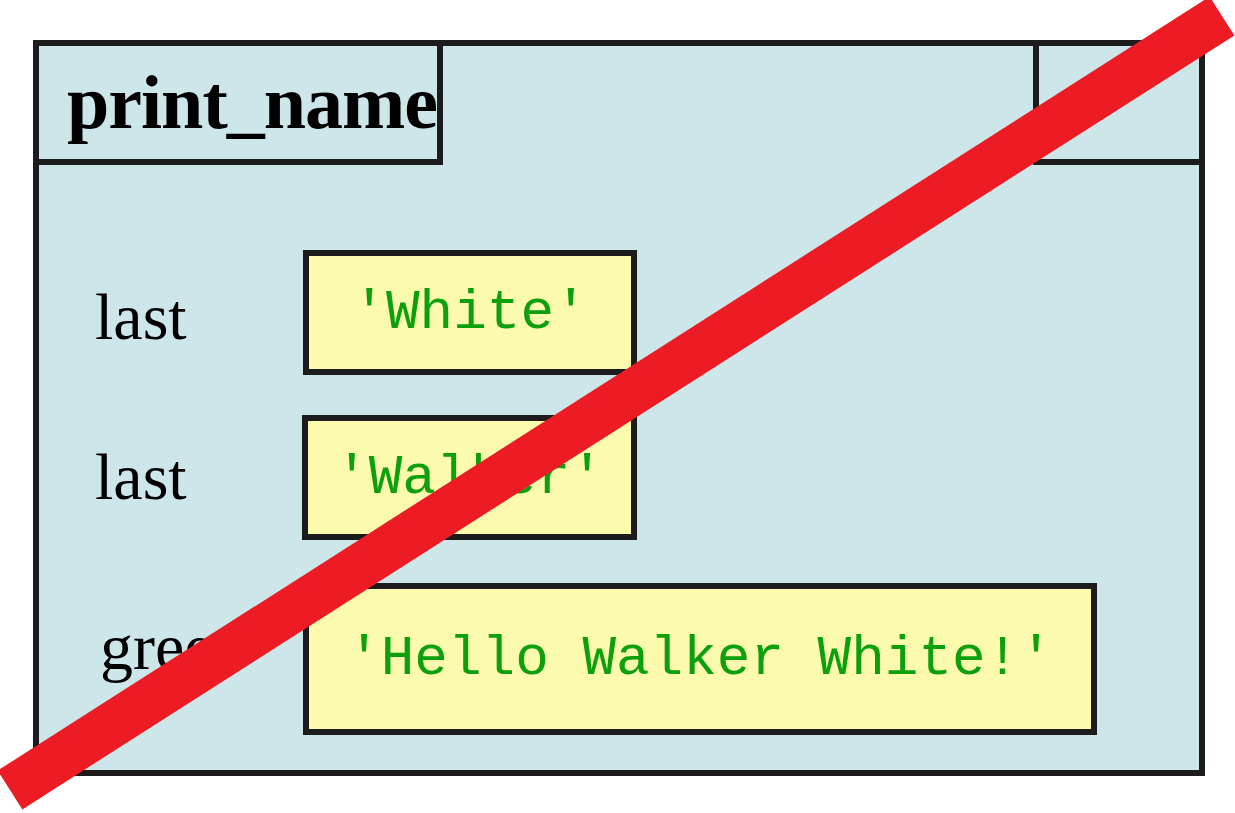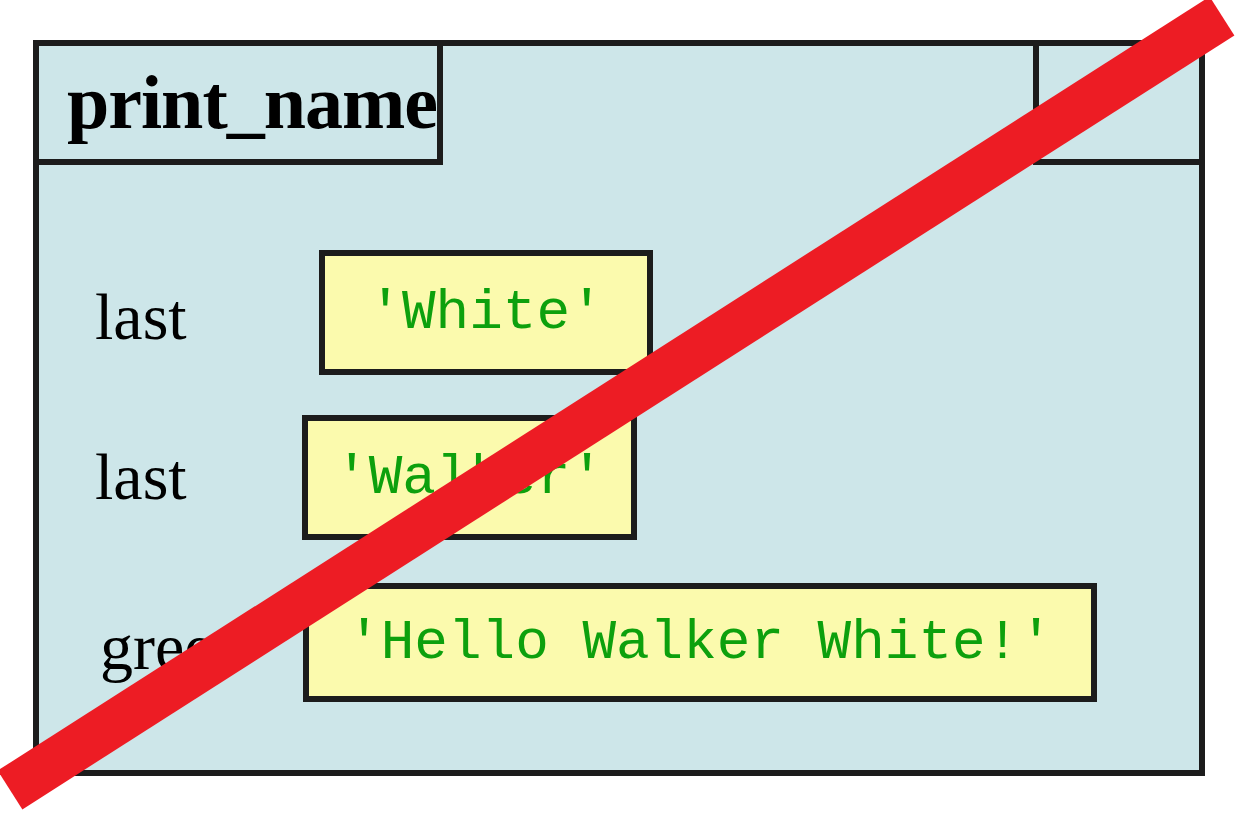--- a/index.html
+++ b/index.html
@@ -78,23 +78,23 @@
   .value-box {
     position: absolute;
     box-sizing: border-box;
     background: var(--value-fill, #fbfaad);
     border: 6px solid var(--border, #1c1c1c);
     display: flex;
     align-items: center;
     justify-content: center;
     z-index: 3;
   }
-  .value-box.last  { left: 303px; top: 250px; width: 334px; height: 125px; margin-left: 16px; }
+  .value-box.last  { left: 303px; top: 250px; width: 334px; height: 125px; }
   .value-box.first { left: 302px; top: 415px; width: 335px; height: 125px; }
-  .value-box.greet { left: 303px; top: 583px; width: 794px; height: 119px; }
+  .value-box.greet { left: 303px; top: 583px; width: 794px; height: 152px; }
   .value-text {
     font-family: "Liberation Mono", monospace;
     font-size: 56px;
     line-height: 1;
     color: var(--value-text, #0da00d);
     white-space: nowrap;
   }
   
   .stripe-overlay {
     position: absolute;

